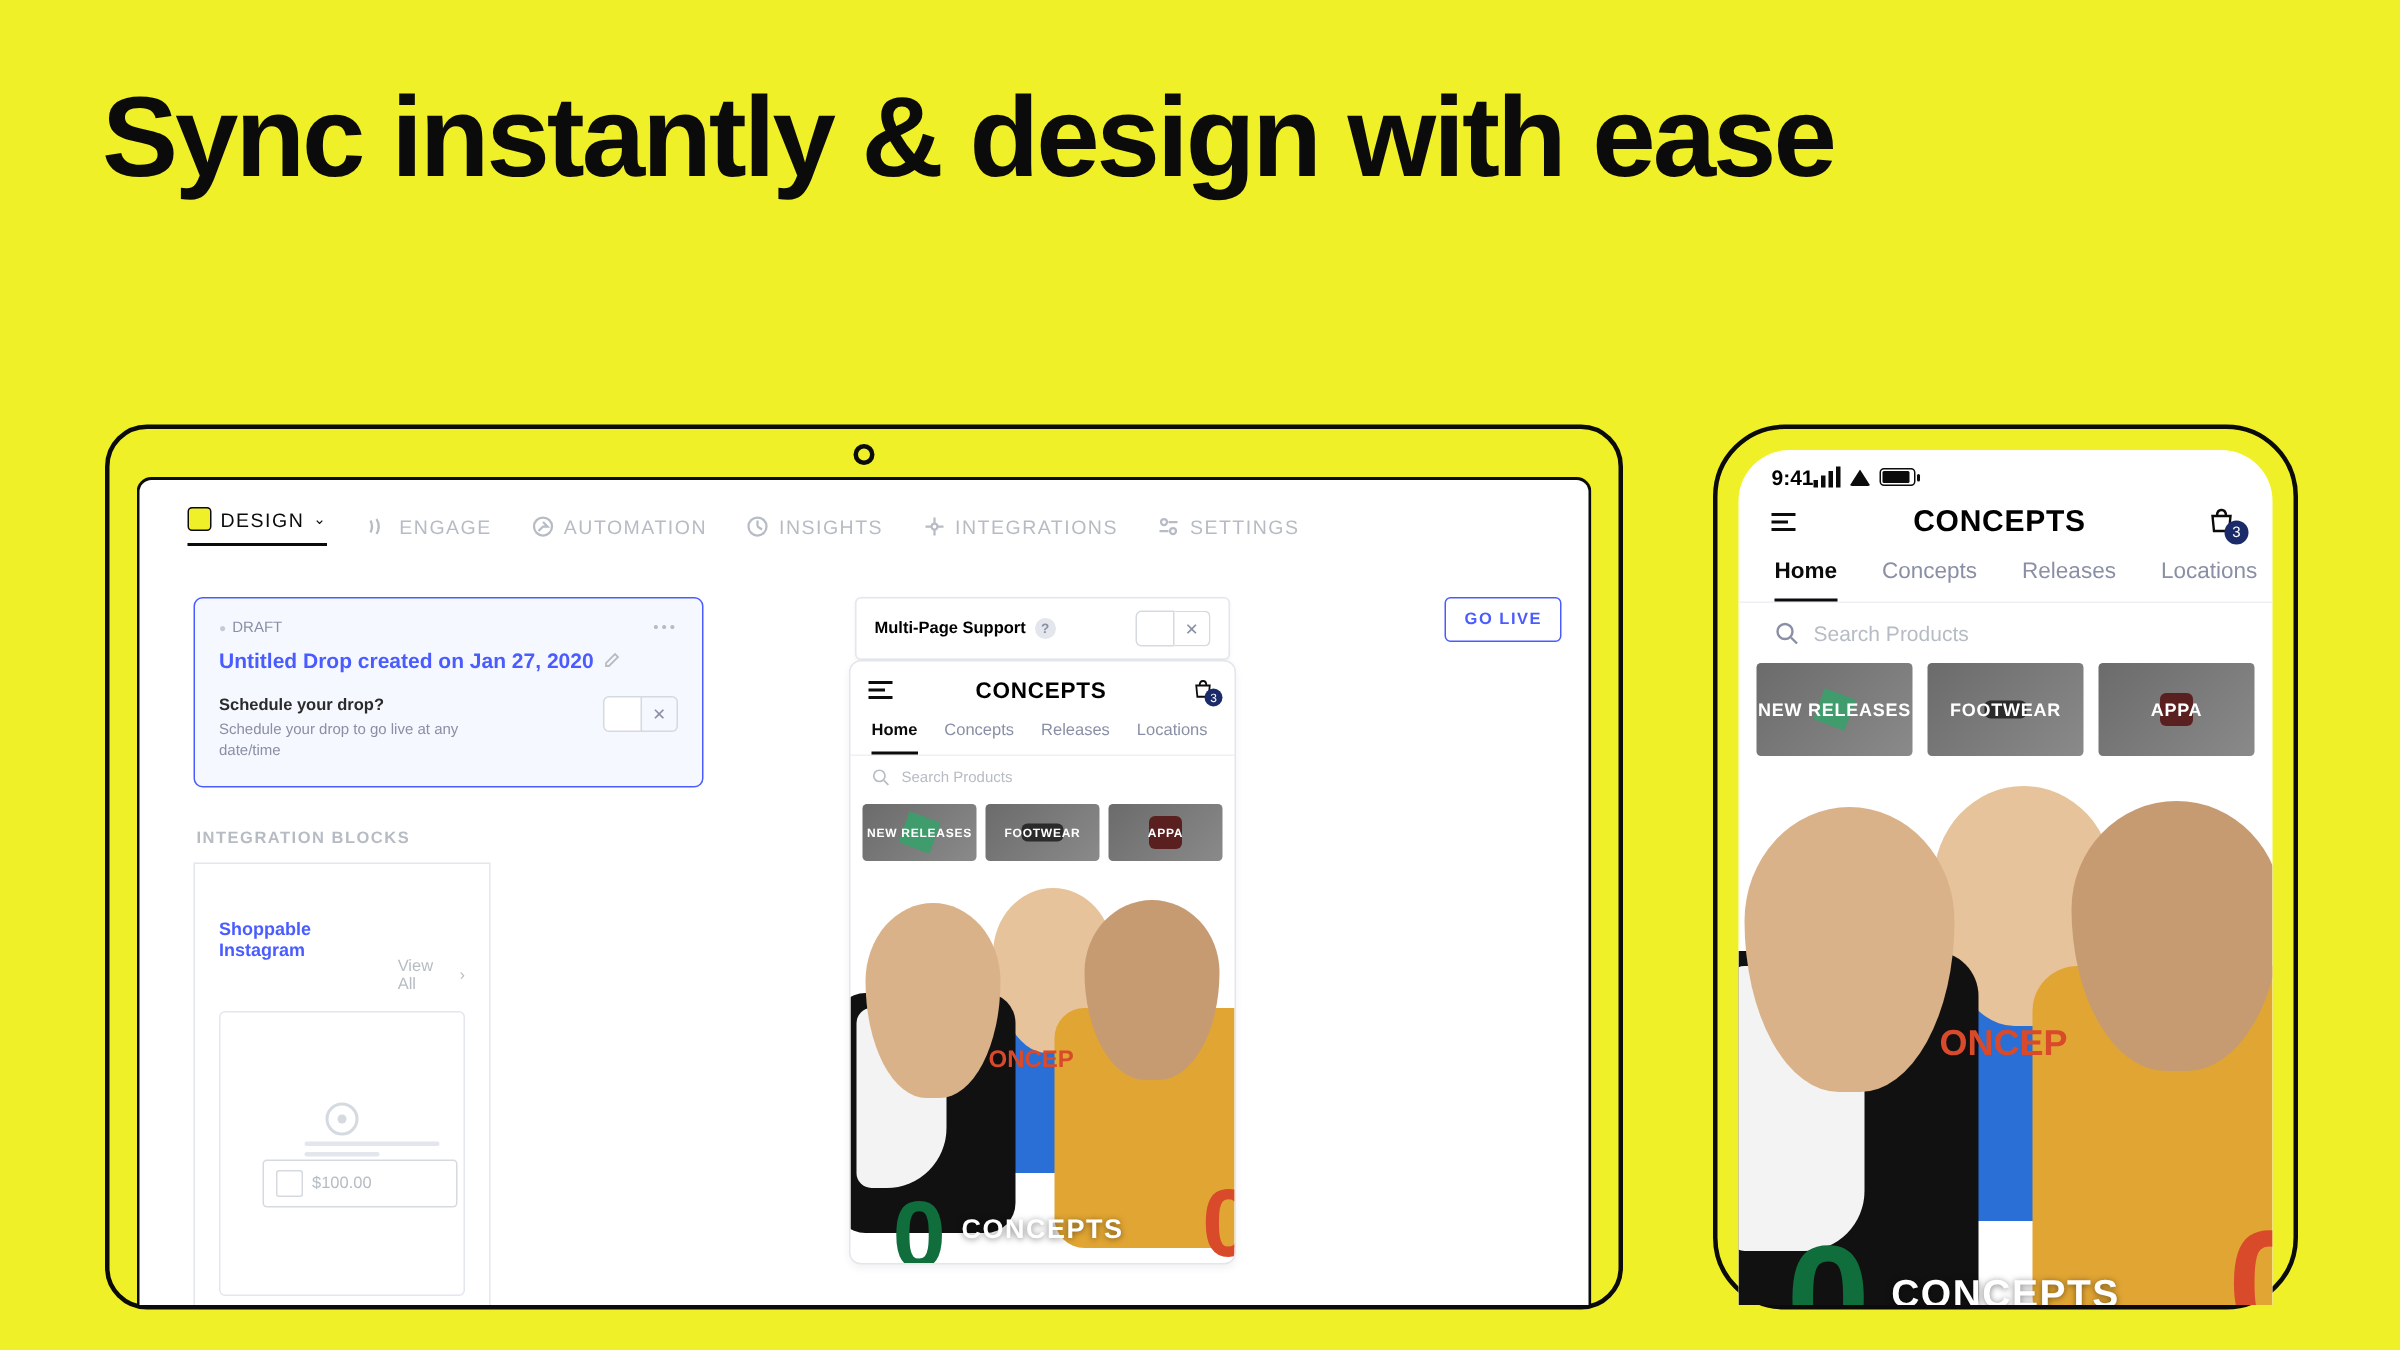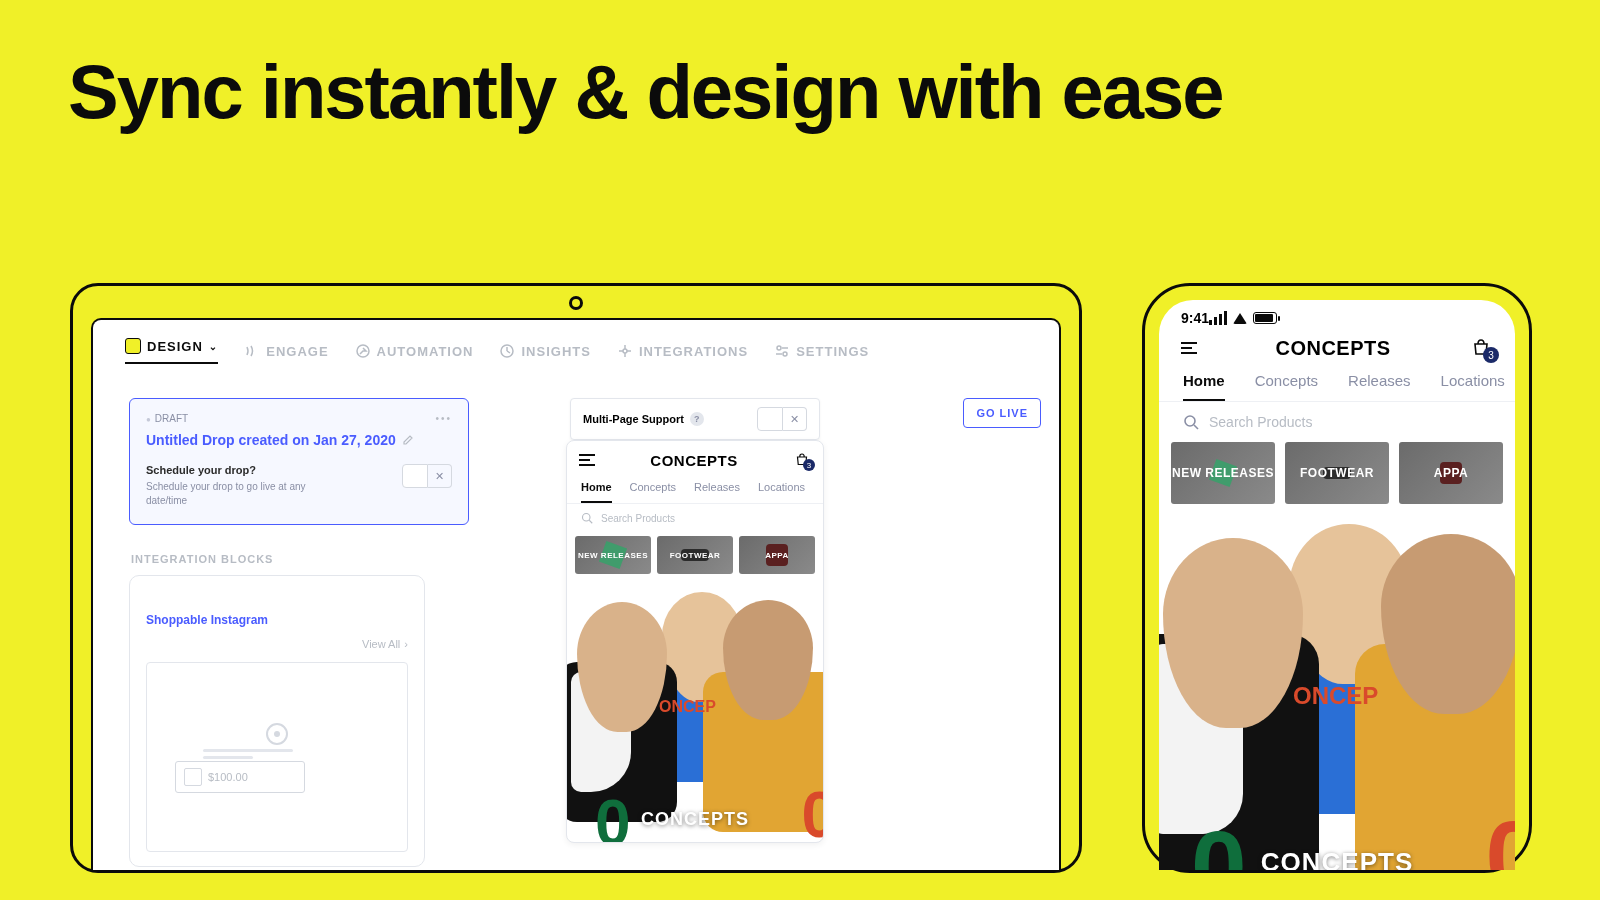--- a/index.html
+++ b/index.html
@@ -17,21 +17,21 @@
     position: absolute; left: 50%; top: 10px; transform: translateX(-50%);
     width: 14px; height: 14px; border: 3px solid #0b0b0b; border-radius: 50%;
   }
   .tablet-inner {
     position: absolute; left: 18px; top: 32px; right: 18px; bottom: 0;
     background: #fff; border-radius: 10px 10px 0 0; border: 2px solid #0b0b0b; border-bottom: none;
     overflow: hidden;
   }
 
   
-  .nav { display: flex; align-items: center; gap: 26px; padding: 18px 32px 10px; font-size: 13px; font-weight: 700; letter-spacing: 1px; color: #b7bcc4; }
+  .nav { display: flex; align-items: center; gap: 26px; padding: 18px 32px 10px; font-size: 13px; font-weight: 400; letter-spacing: 1px; color: #b7bcc4; }
   .nav-item { display: flex; align-items: center; gap: 6px; cursor: pointer; }
   .nav-item.active { color: #0b0b0b; border-bottom: 2px solid #0b0b0b; padding-bottom: 8px; }
   .nav-item .ico { width: 16px; height: 16px; display: inline-flex; align-items: center; justify-content: center; }
   .nav-item.active .ico { background: #f0f028; border: 1px solid #0b0b0b; border-radius: 3px; }
   .chev { font-size: 10px; }
 
   
   .app-body { display: flex; padding: 0 18px; height: calc(100% - 52px); }
   .left-col { width: 358px; padding: 24px 0 0 18px; }
   .center-col { flex: 1; display: flex; flex-direction: column; align-items: center; padding-top: 24px; position: relative; }
@@ -46,21 +46,21 @@
   .pencil { width: 12px; height: 12px; color: #b7bcc4; }
   .sched-row { margin-top: 16px; display: flex; justify-content: space-between; align-items: flex-start; gap: 8px; }
   .sched-q { font-size: 11px; font-weight: 700; color: #2b2b2b; }
   .sched-sub { font-size: 10px; color: #8a8fa5; margin-top: 4px; line-height: 1.4; max-width: 180px; }
   .toggle-pair { display: flex; align-items: center; gap: 0; }
   .toggle-box { width: 26px; height: 24px; border: 1px solid #d5d9e0; border-radius: 4px 0 0 4px; background: #fff; }
   .close-box { width: 24px; height: 24px; border: 1px solid #d5d9e0; border-left: none; border-radius: 0 4px 4px 0; display: flex; align-items: center; justify-content: center; font-size: 11px; color: #8a8fa5; }
 
   .sec-label { font-size: 11px; font-weight: 700; letter-spacing: 1px; color: #b7bcc4; margin: 28px 0 10px 2px; }
 
-  .ig-card { border: 1px solid #e3e6ec; border-radius: 10px; padding: 14px 16px; width: 296px; }
+  .ig-card { border: 1px solid #e3e6ec; border-radius: 0; padding: 14px 16px; width: 198px; }
   .ig-head { display: flex; justify-content: space-between; align-items: center; margin-bottom: 12px; }
   .ig-title { color: #4a5cff; font-weight: 700; font-size: 12px; }
   .ig-viewall { color: #b7bcc4; font-size: 11px; display: flex; align-items: center; gap: 4px; margin-top: 48px; }
   .ig-tile { border: 1px solid #e3e6ec; border-radius: 4px; height: 190px; position: relative; }
   .ig-pin { width: 22px; height: 22px; border: 2px solid #d5d9e0; border-radius: 50%; position: absolute; left: 50%; top: 60px; transform: translateX(-50%); }
   .ig-pin::after { content:""; position:absolute; width:6px; height:6px; background:#d5d9e0; border-radius:50%; left:50%; top:50%; transform:translate(-50%,-50%); }
   .ig-price { position: absolute; left: 28px; top: 98px; border: 1px solid #d5d9e0; border-radius: 3px; padding: 6px 8px; font-size: 11px; color: #b7bcc4; display:flex; align-items:center; gap:6px; width: 130px; }
   .ig-price::before { content:""; width:16px; height:16px; border:1px solid #d5d9e0; border-radius:2px; }
   .ig-lines { position:absolute; left:56px; top:86px; }
   .ig-lines div { height:3px; background:#e3e6ec; border-radius:2px; margin-bottom:4px; }

